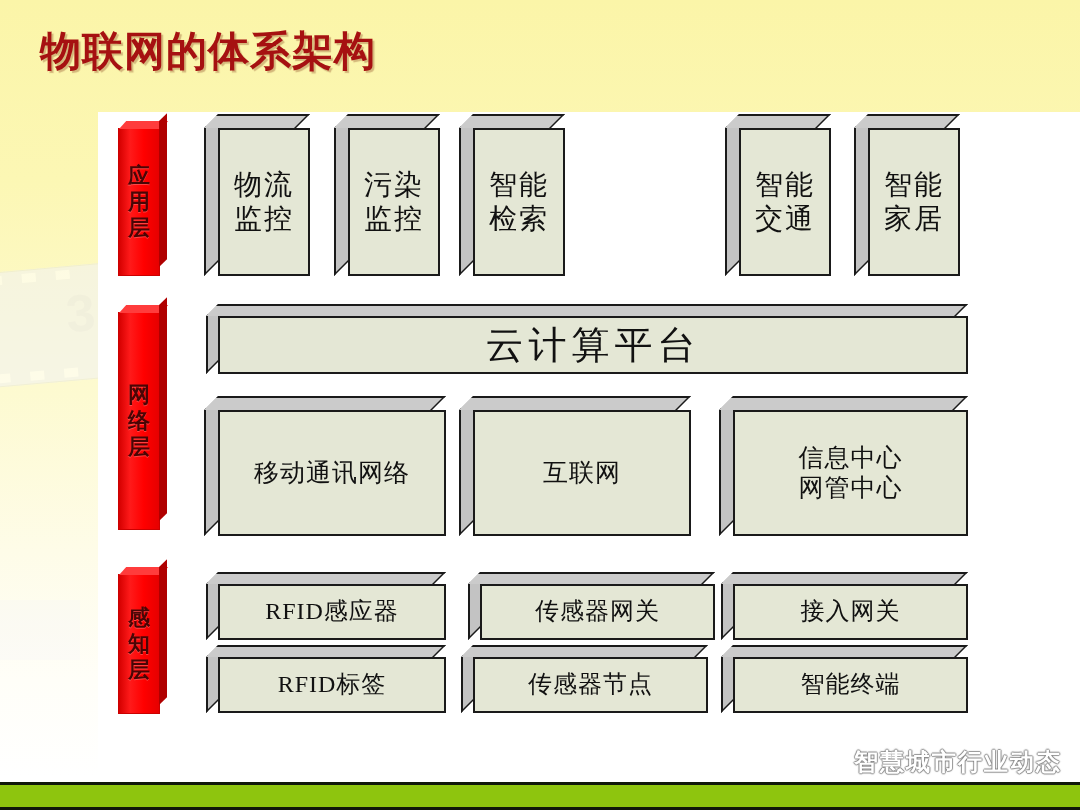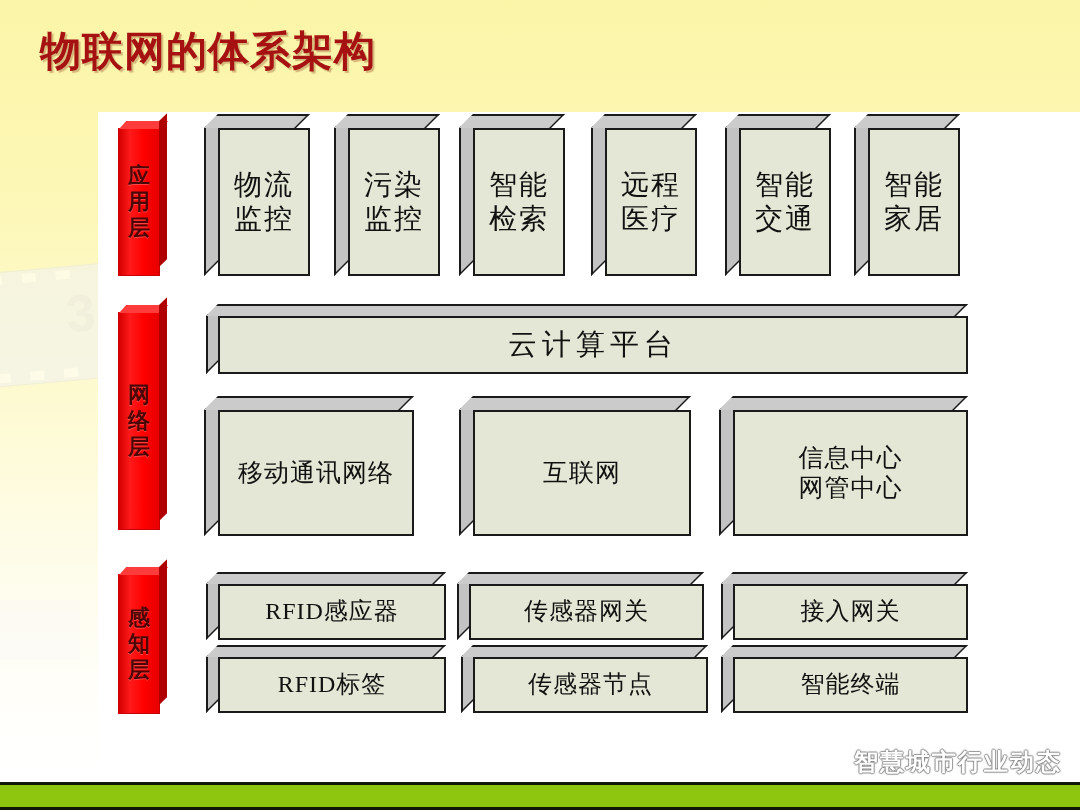--- a/index.html
+++ b/index.html
@@ -224,21 +224,21 @@
     line-height: 1.22;
     white-space: pre-line;
   }
 
   
   .app-box { top: 16px; width: 92px; height: 148px; }
   .app-box .box-label { font-size: 28px; letter-spacing: 2px; }
 
   
   #box-cloud { left: 120px; top: 204px; width: 750px; height: 58px; }
-  #box-cloud .box-label { font-size: 29px; letter-spacing: 5px; }
+  #box-cloud .box-label { font-size: 38px; letter-spacing: 5px; }
   #box-cloud .side { left: -12px; top: -12px; width: 12px; }
   #box-cloud .top  { left: -12px; top: -12px; height: 12px; }
 
   
   .net-box { top: 298px; height: 126px; }
   .net-box .box-label { font-size: 25px; letter-spacing: 1px; }
 
   
   .sense-box { height: 56px; }
   .sense-box .box-label { font-size: 24px; letter-spacing: 1px; }
@@ -368,28 +368,20 @@
 
     <div class="box3d app-box" style="left:375px;">
       <div class="side"></div>
       <div class="top"></div>
       <div class="face">
         <span class="box-label">智能
 检索</span>
       </div>
     </div>
 
-    <div class="box3d app-box" style="left:507px;">
-      <div class="side"></div>
-      <div class="top"></div>
-      <div class="face">
-        <span class="box-label">远程
-医疗</span>
-      </div>
-    </div>
 
     <div class="box3d app-box" style="left:641px;">
       <div class="side"></div>
       <div class="top"></div>
       <div class="face">
         <span class="box-label">智能
 交通</span>
       </div>
     </div>
 
@@ -403,21 +395,21 @@
     </div>
 
     <div class="box3d" id="box-cloud">
       <div class="side"></div>
       <div class="top"></div>
       <div class="face">
         <span class="box-label">云计算平台</span>
       </div>
     </div>
 
-    <div class="box3d net-box" style="left:120px; width:196px;">
+    <div class="box3d net-box" style="left:120px; width:228px;">
       <div class="side"></div>
       <div class="top"></div>
       <div class="face">
         <span class="box-label">移动通讯网络</span>
       </div>
     </div>
 
     <div class="box3d net-box" style="left:375px; width:218px;">
       <div class="side"></div>
       <div class="top"></div>
@@ -436,21 +428,21 @@
     </div>
 
     <div class="box3d sense-box" style="left:120px; top:472px; width:228px;">
       <div class="side"></div>
       <div class="top"></div>
       <div class="face">
         <span class="box-label">RFID感应器</span>
       </div>
     </div>
 
-    <div class="box3d sense-box" style="left:371px; top:472px; width:235px;">
+    <div class="box3d sense-box" style="left:382px; top:472px; width:235px;">
       <div class="side"></div>
       <div class="top"></div>
       <div class="face">
         <span class="box-label">传感器网关</span>
       </div>
     </div>
 
     <div class="box3d sense-box" style="left:635px; top:472px; width:235px;">
       <div class="side"></div>
       <div class="top"></div>

